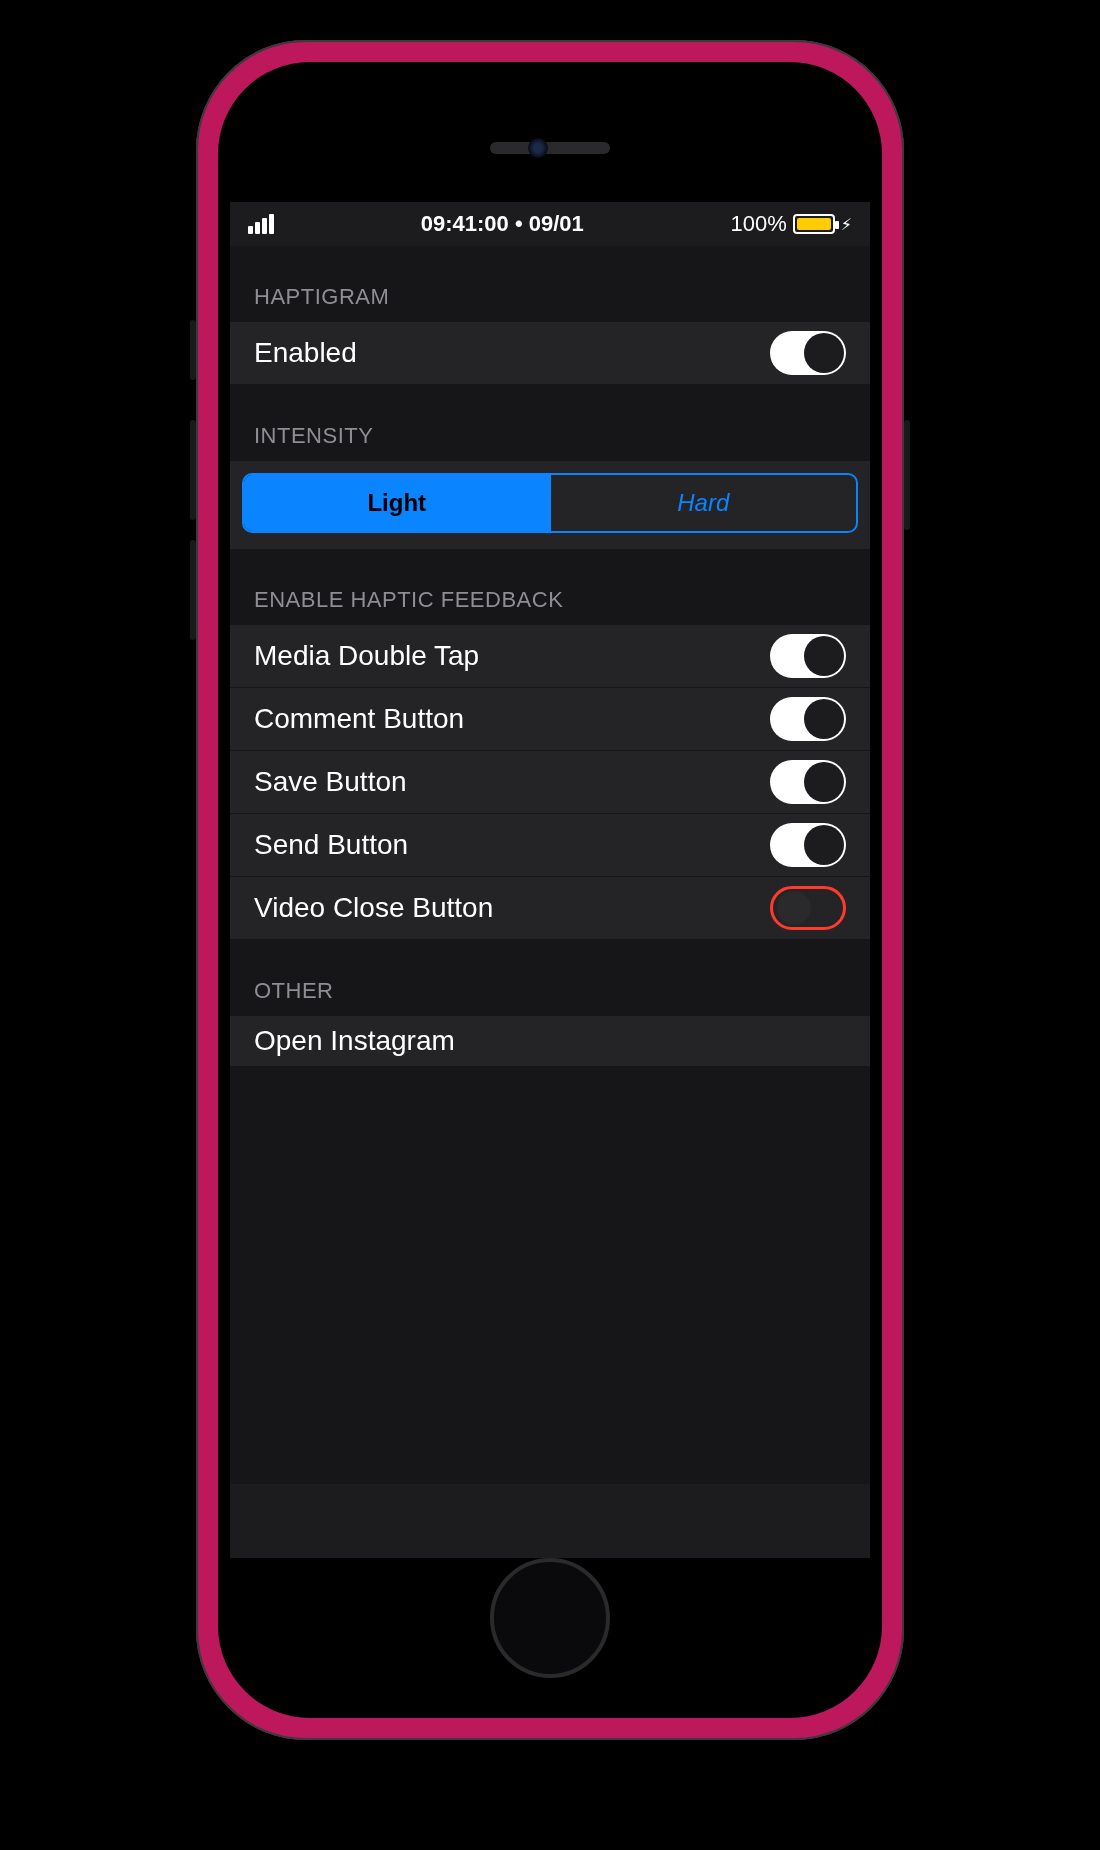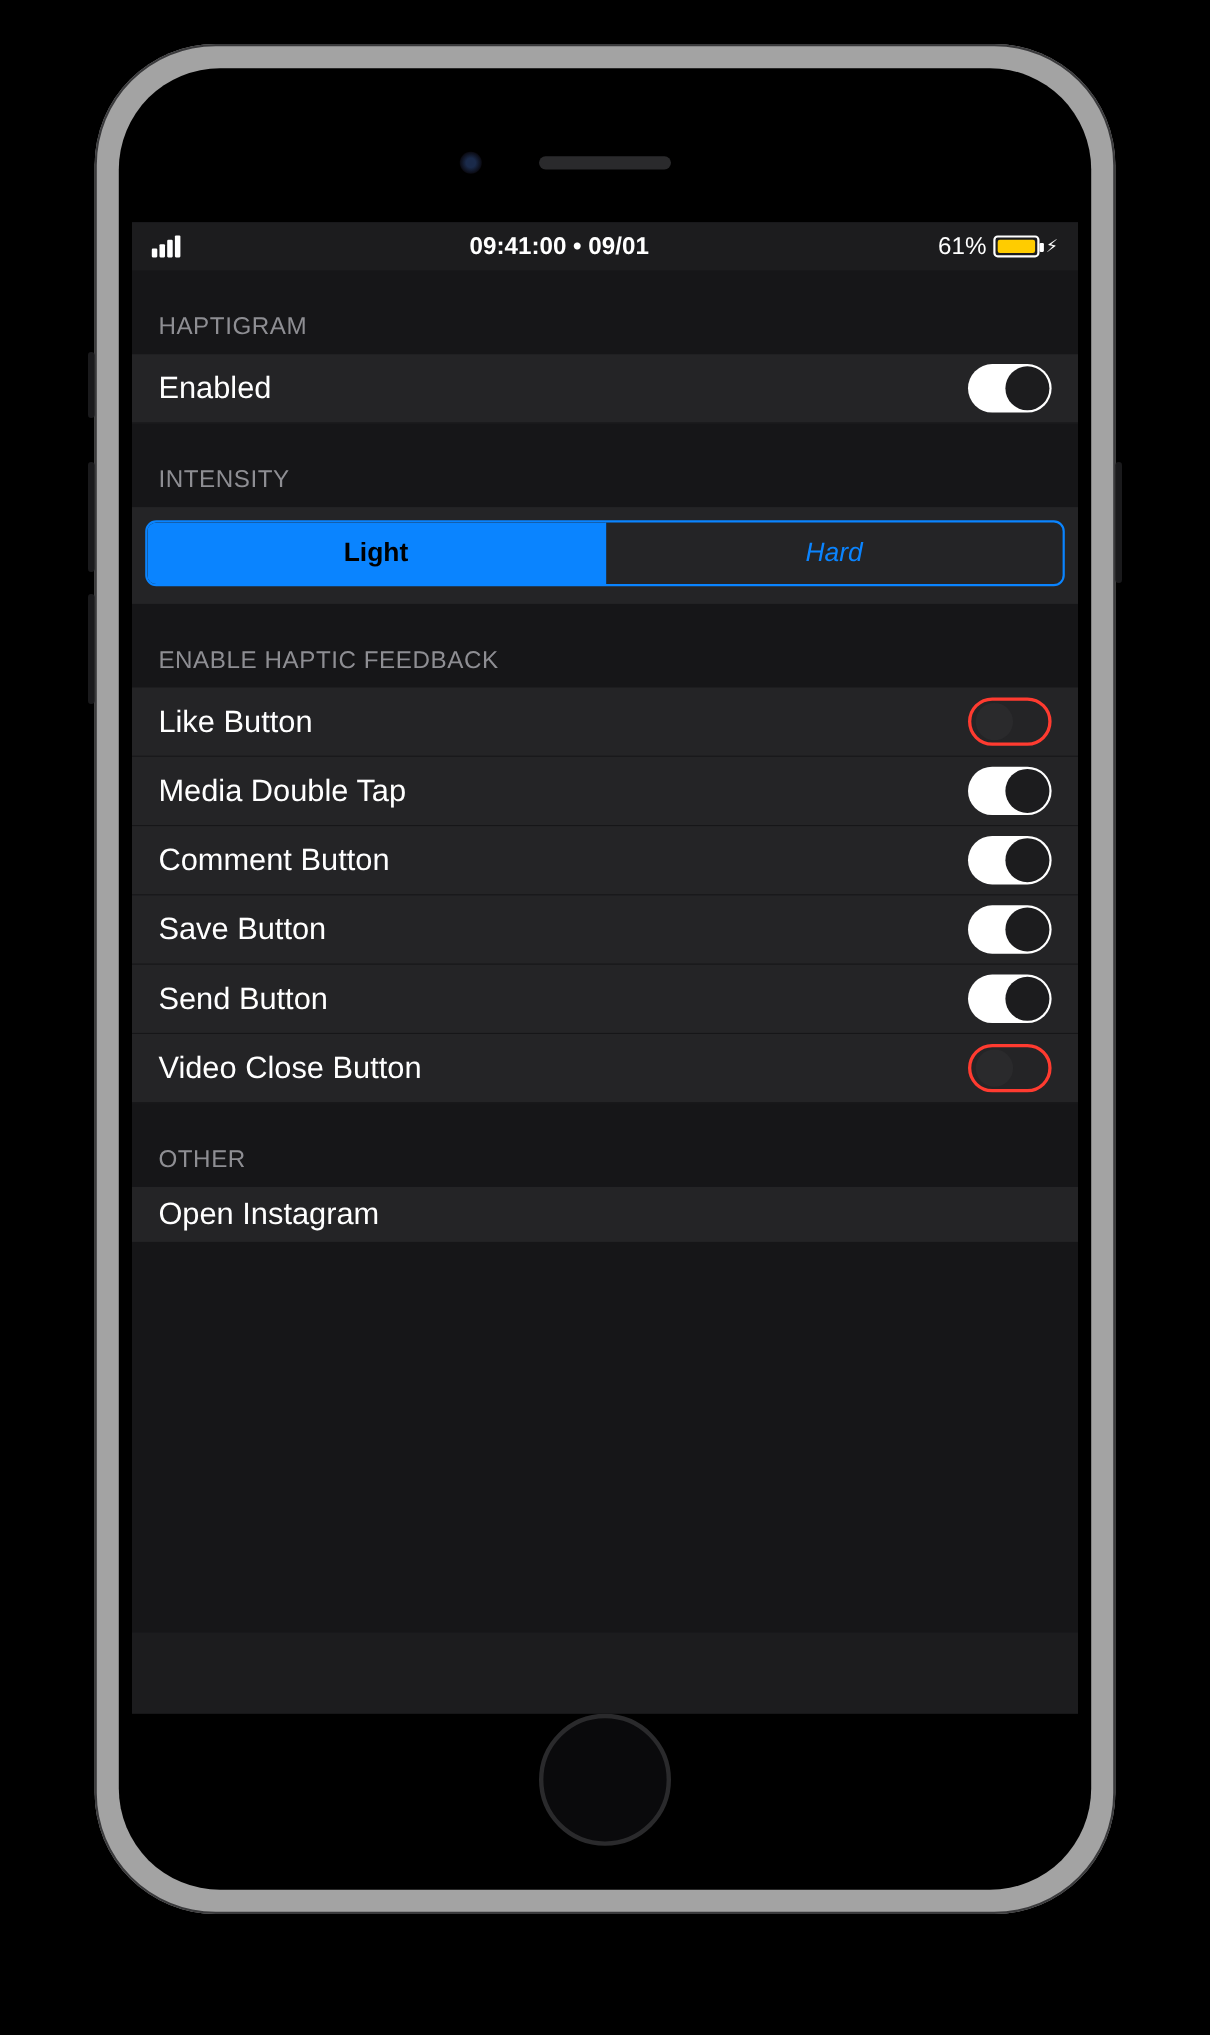--- a/index.html
+++ b/index.html
@@ -7,23 +7,23 @@
       background: #000;
       width: 1100px;
       height: 1850px;
       font-family: -apple-system, BlinkMacSystemFont, "Segoe UI", Helvetica, Arial, sans-serif;
       display: flex;
       align-items: flex-start;
       justify-content: center;
       padding-top: 40px;
     }
     .phone {
-      width: 928px;
+      width: 708px;
       height: 1700px;
-      background: #a3a3a3;
+      background: #be185d;
       border-radius: 110px;
       padding: 22px;
       position: relative;
       box-shadow: inset 0 0 0 2px #3a3a3c, 0 0 0 1px #000;
     }
     .phone-inner {
       width: 100%;
       height: 100%;
       background: #000;
       border-radius: 92px;
@@ -195,21 +195,21 @@
         <div class="status-left">
           <span class="signal">
               <i></i>
               <i></i>
               <i></i>
               <i></i>
             </span>
         </div>
         <div class="status-center">09:41:00 • 09/01</div>
         <div class="status-right">
-          <span>61%</span>
+          <span>100%</span>
           <span class="battery">
               <span class="battery-fill"></span>
             </span>
           <span class="bolt">⚡︎</span>
         </div>
       </div>
 
 
       <div class="content">
 
@@ -225,26 +225,20 @@
         <div class="seg-wrap">
           <div class="segmented">
             <div class="segment selected">Light</div>
             <div class="segment">Hard</div>
           </div>
         </div>
 
         <div class="section-header">ENABLE HAPTIC FEEDBACK</div>
 
         <div class="row">
-          <span>Like Button</span>
-          <div class="switch off-red">
-              <div class="knob"></div>
-            </div>
-        </div>
-        <div class="row">
           <span>Media Double Tap</span>
           <div class="switch on-white">
               <div class="knob"></div>
             </div>
         </div>
         <div class="row">
           <span>Comment Button</span>
           <div class="switch on-white">
               <div class="knob"></div>
             </div>

